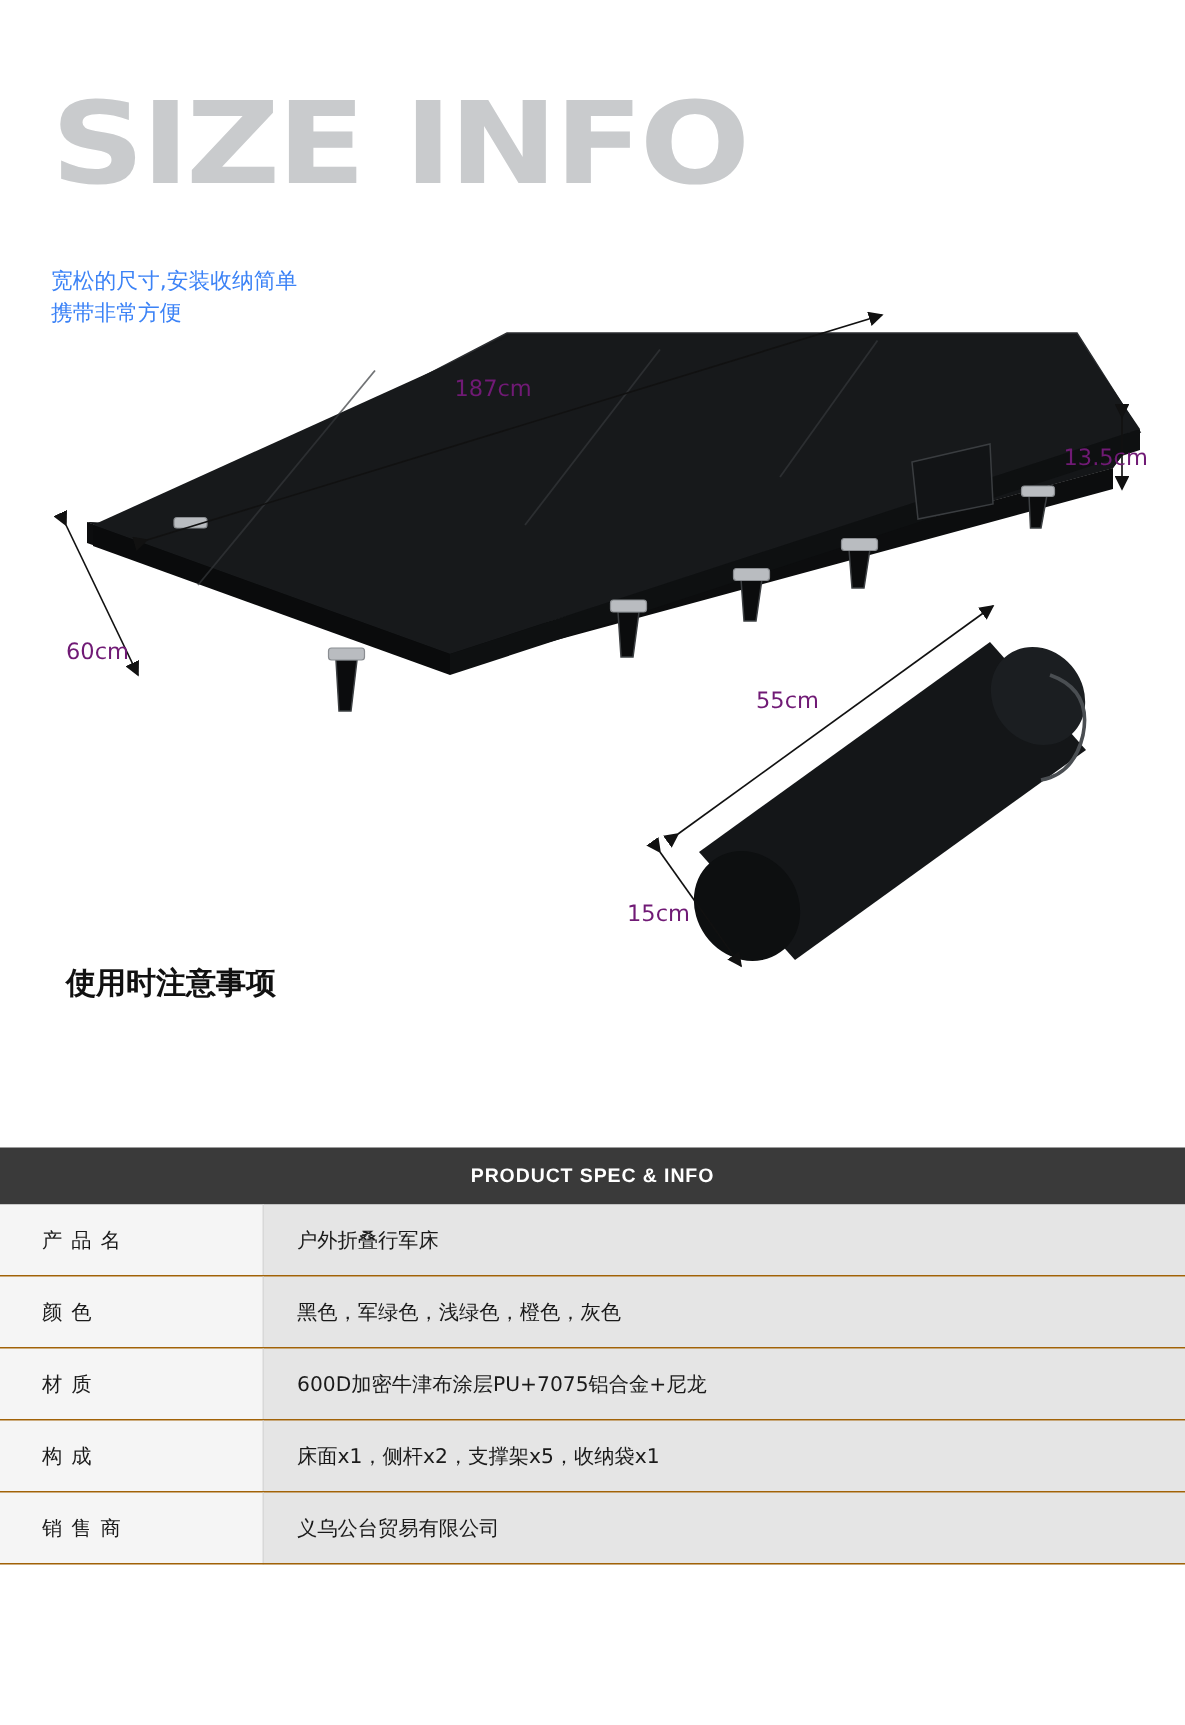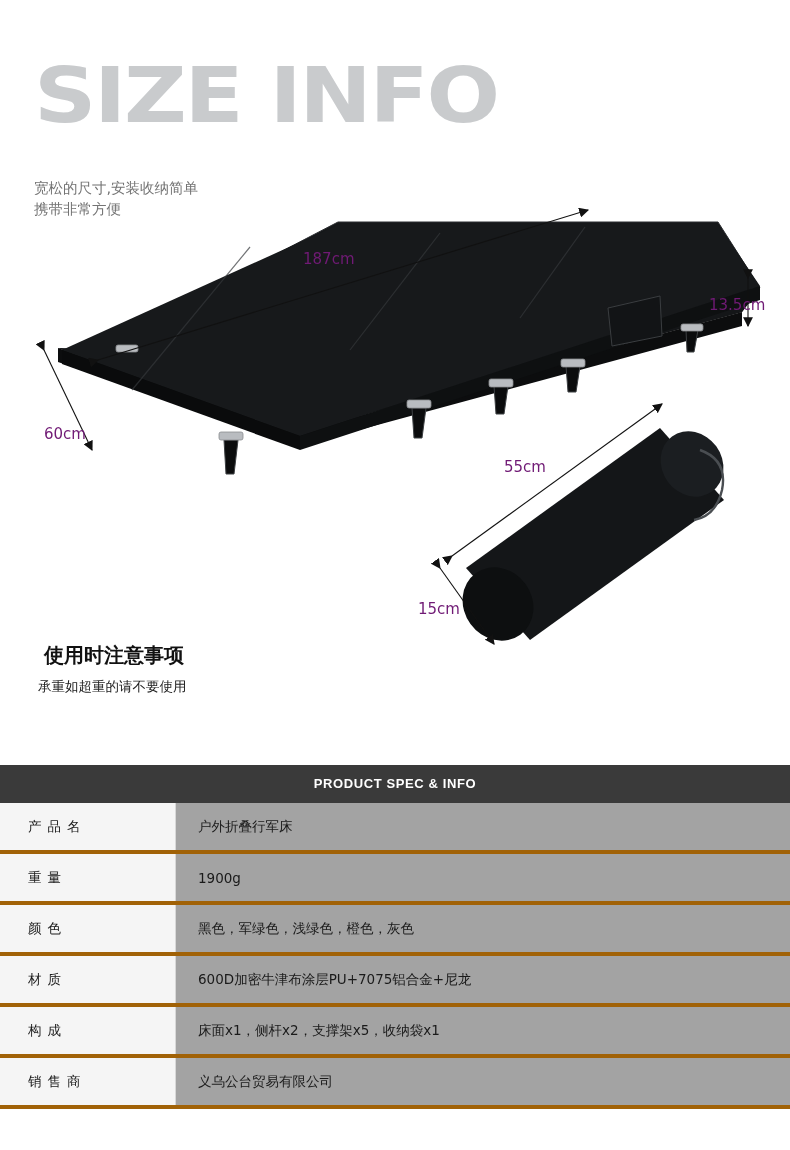--- a/index.html
+++ b/index.html
@@ -38,21 +38,21 @@
     transform-origin: left top;
     white-space: nowrap;
   }
 
   .sub-lines {
     position: absolute;
     left: 34px;
     top: 178px;
     font-size: 14.5px;
     line-height: 21px;
-    color: #737373;
+    color: #3b82f6;
     font-family: "DejaVu Sans", sans-serif;
   }
 
   
   .illus {
     position: absolute;
     left: 0;
     top: 200px;
     width: 790px;
     height: 450px;
@@ -103,39 +103,39 @@
     letter-spacing: 0.6px;
     padding: 11px 0 12px 0;
     font-family: "Liberation Sans", sans-serif;
   }
   table.spec-table {
     width: 790px;
     border-collapse: collapse;
     table-layout: fixed;
   }
   table.spec-table td {
-    border-bottom: 4px solid #a16207;
+    border-bottom: 1px solid #a16207;
     height: 45px;
     font-size: 13.5px;
     font-family: "DejaVu Sans", sans-serif;
     color: #1a1a1a;
     vertical-align: middle;
   }
   td.k {
     width: 146px;
     padding-left: 28px;
     background: #f5f5f5;
     border-right: 1px solid #d8d8d8;
     font-size: 14px;
     letter-spacing: 6px;
     color: #111;
   }
   td.v {
     padding-left: 22px;
-    background: #a3a3a3;
+    background: #e5e5e5;
   }
 </style>
 </head>
 <body>
 
 <div class="page">
 
   <div class="headline">SIZE INFO</div>
 
   <div class="sub-lines">
@@ -210,36 +210,31 @@
 
     <div class="dim-label" style="left:303px; top:50px;">187cm</div>
     <div class="dim-label" style="left:44px; top:225px;">60cm</div>
     <div class="dim-label" style="left:709px; top:96px;">13.5cm</div>
     <div class="dim-label" style="left:504px; top:258px;">55cm</div>
     <div class="dim-label" style="left:418px; top:400px;">15cm</div>
   </div>
 
   <div class="notice-title">使用时注意事项</div>
   <div class="notice-body">
-    <div>承重如超重的请不要使用</div>
   </div>
 
   <div class="spec">
     <div class="spec-header">PRODUCT SPEC &amp; INFO</div>
     <table class="spec-table">
       <tbody>
         <tr>
           <td class="k">产品名</td>
           <td class="v">户外折叠行军床</td>
         </tr>
         <tr>
-          <td class="k">重量</td>
-          <td class="v">1900g</td>
-        </tr>
-        <tr>
           <td class="k">颜色</td>
           <td class="v">黑色，军绿色，浅绿色，橙色，灰色</td>
         </tr>
         <tr>
           <td class="k">材质</td>
           <td class="v">600D加密牛津布涂层PU+7075铝合金+尼龙</td>
         </tr>
         <tr>
           <td class="k">构成</td>
           <td class="v">床面x1，侧杆x2，支撑架x5，收纳袋x1</td>

